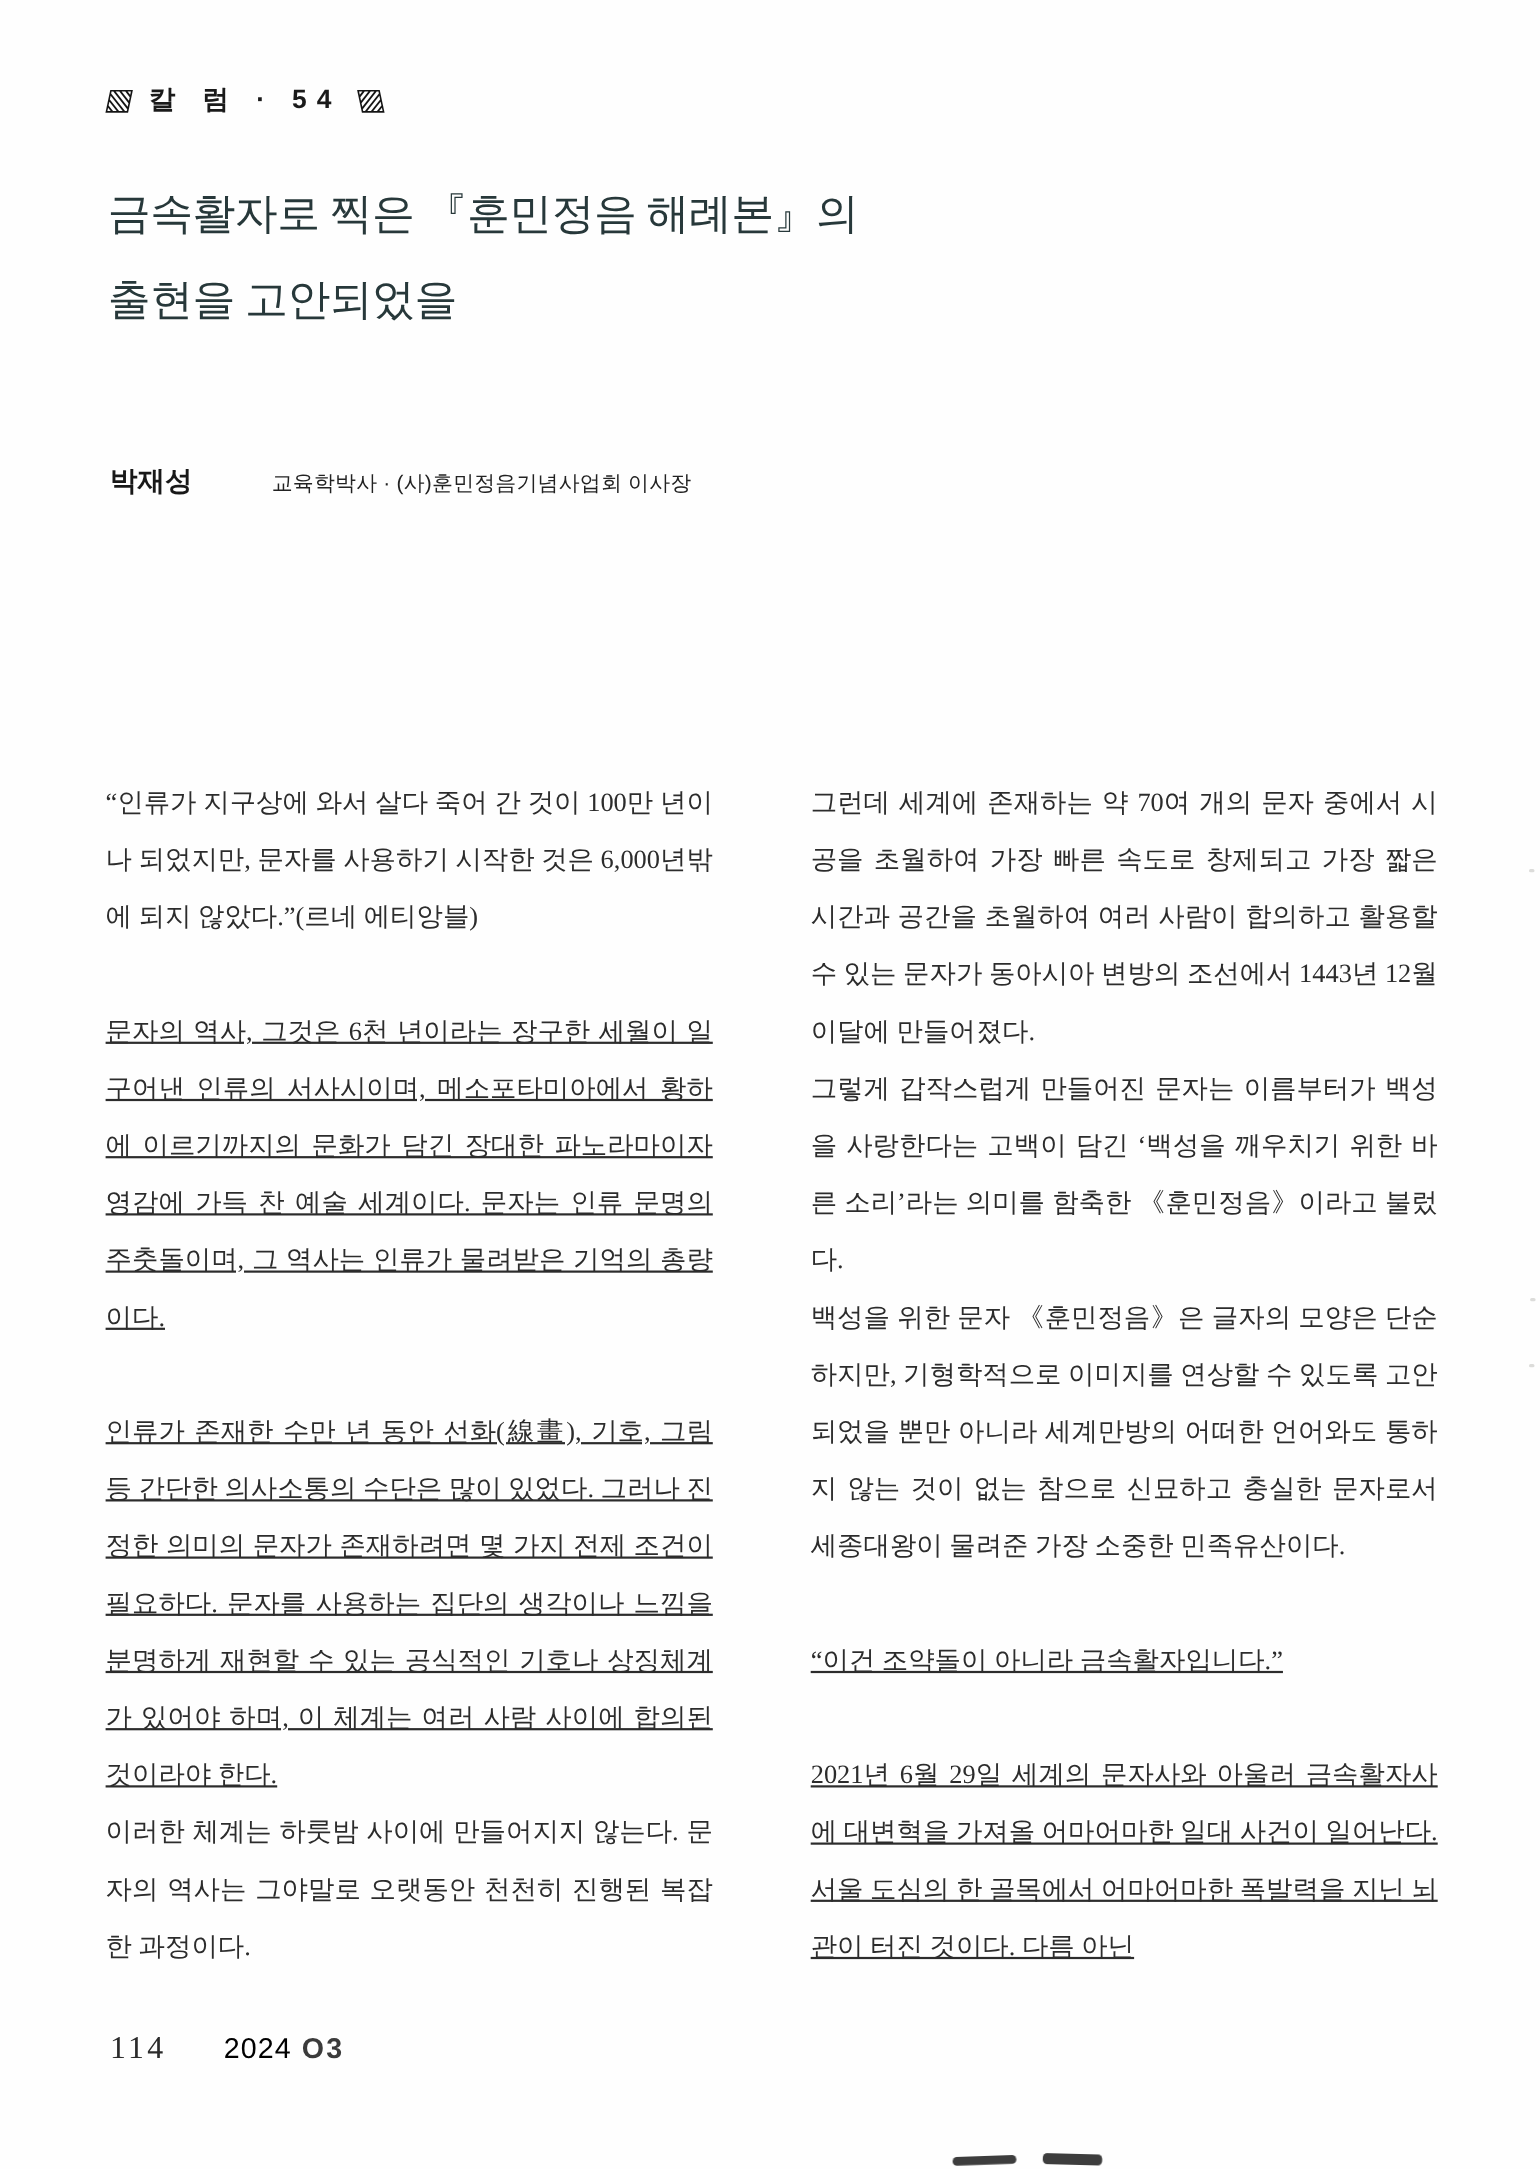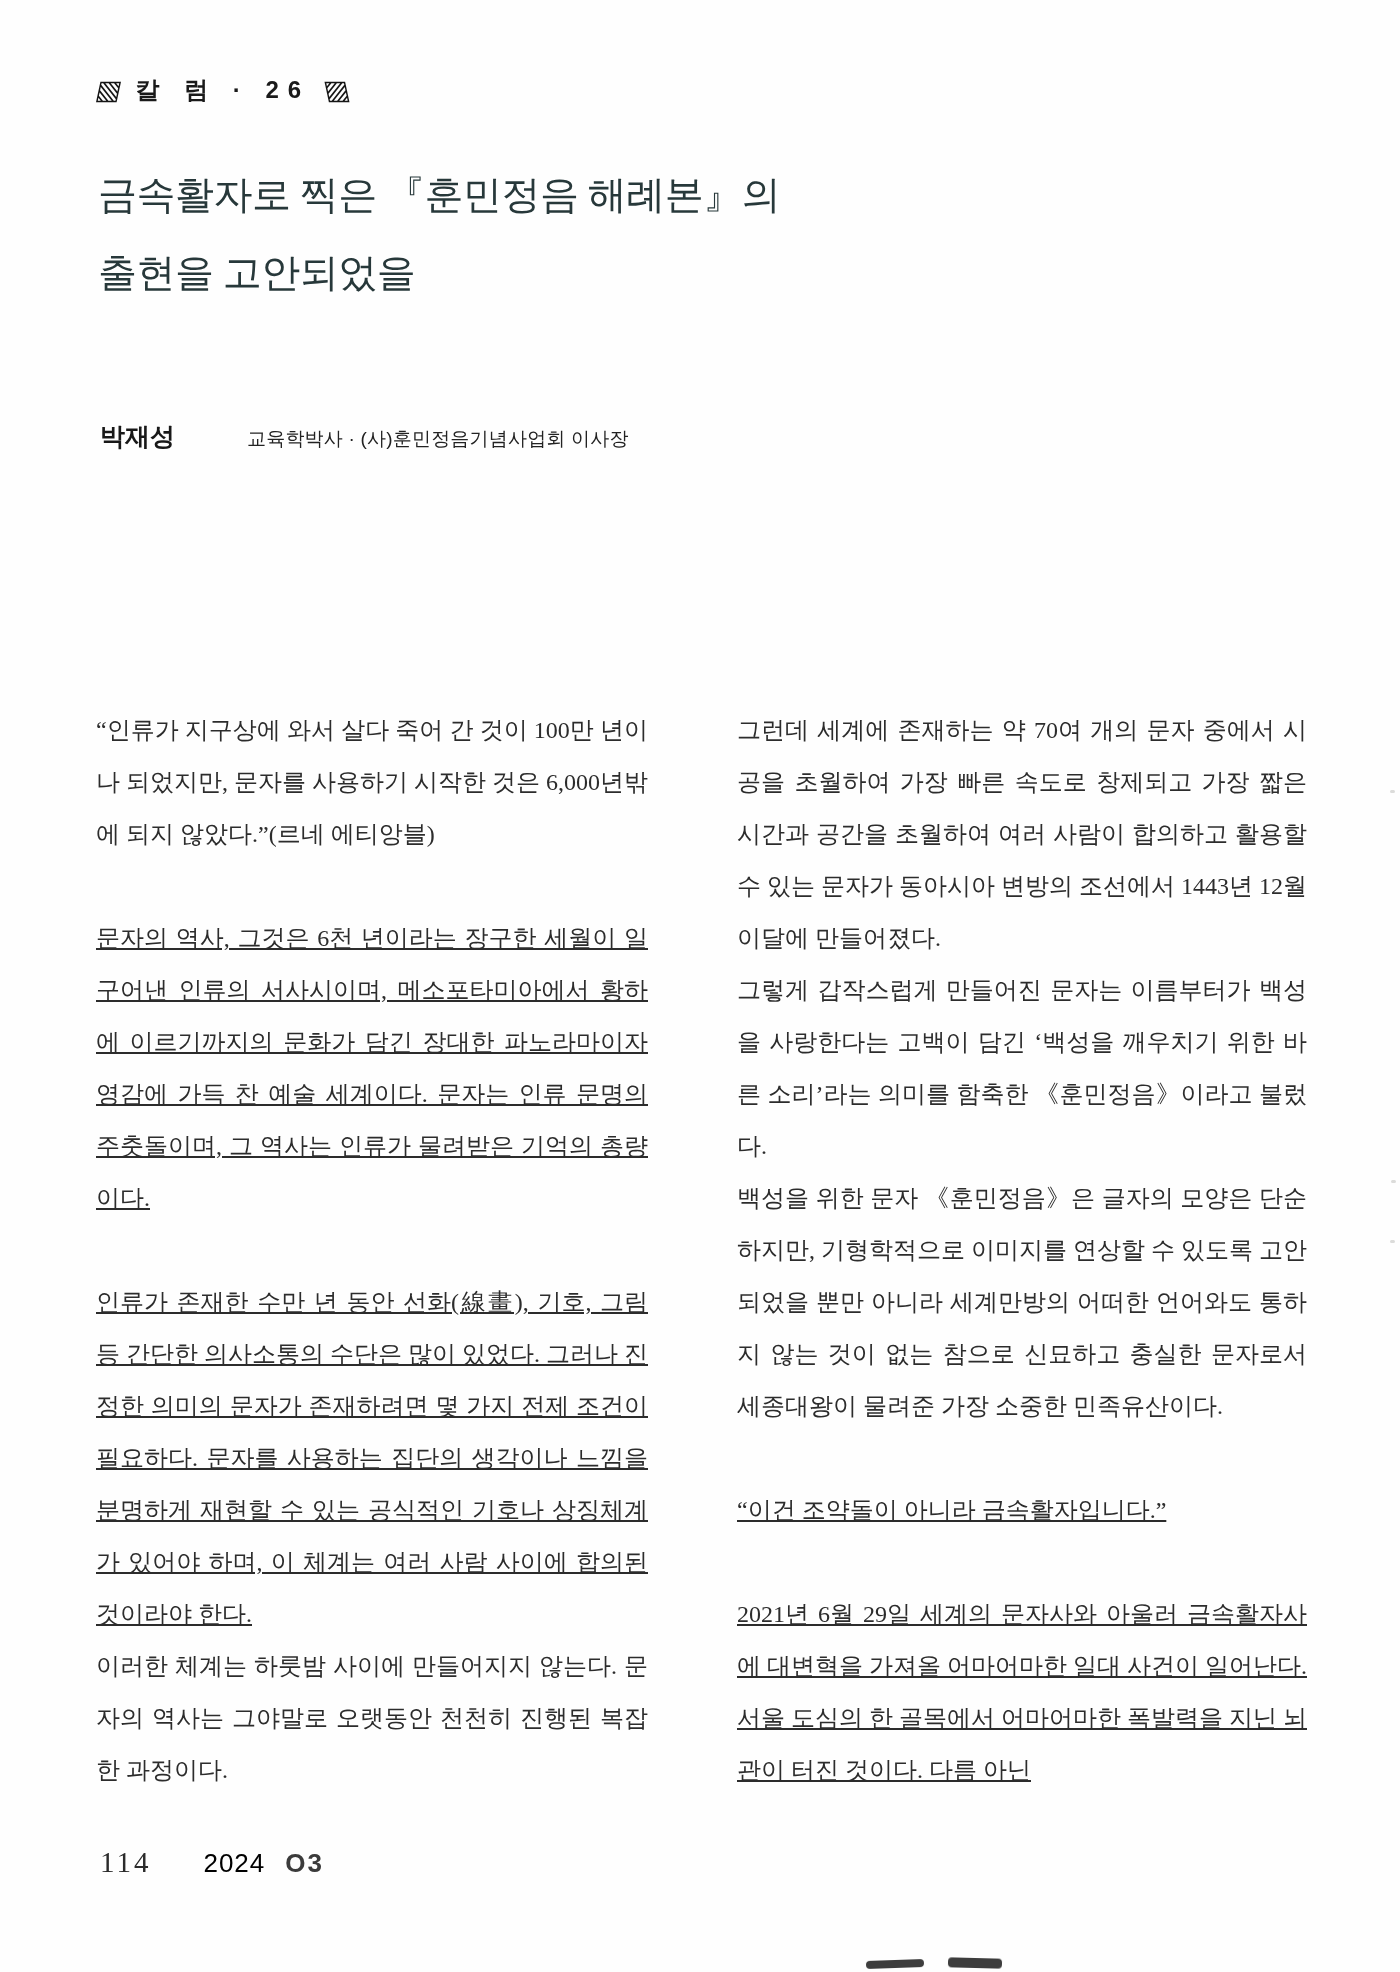--- a/index.html
+++ b/index.html
@@ -96,21 +96,21 @@
     color: #2b2b2b;
   }
   .year {
     margin-left: 52px;
     font-size: 26px;
     color: #000000;
     font-family: "Liberation Sans", "DejaVu Sans", sans-serif;
     letter-spacing: 1px;
   }
   .issue {
-    margin-left: 20px;
+    margin-left: 9px;
     font-size: 26px;
     font-weight: bold;
     color: #3b3b3b;
     font-family: "Liberation Sans", "DejaVu Sans", sans-serif;
     letter-spacing: 2px;
   }
 
   
   .edge-tick {
     position: absolute;
@@ -127,21 +127,21 @@
   .smudge-1 { left: 866px; top: 1960px; width: 58px; height: 8px; transform: rotate(-2deg); }
   .smudge-2 { left: 948px; top: 1958px; width: 54px; height: 10px; transform: rotate(1.5deg); }
 </style>
 </head>
 <body>
 
 <div class="page">
 
   <div class="header">
     <span class="orn">▧</span>
-    <span class="header-label">칼 럼 · 26</span>
+    <span class="header-label">칼 럼 · 54</span>
     <span class="orn orn-r">▧</span>
   </div>
 
   <h1 class="title">
     <span class="title-line">금속활자로 찍은 『훈민정음 해례본』의</span>
     <span class="title-line">출현을 고안되었을</span>
   </h1>
 
   <div class="byline">
     <span class="author">박재성</span>

